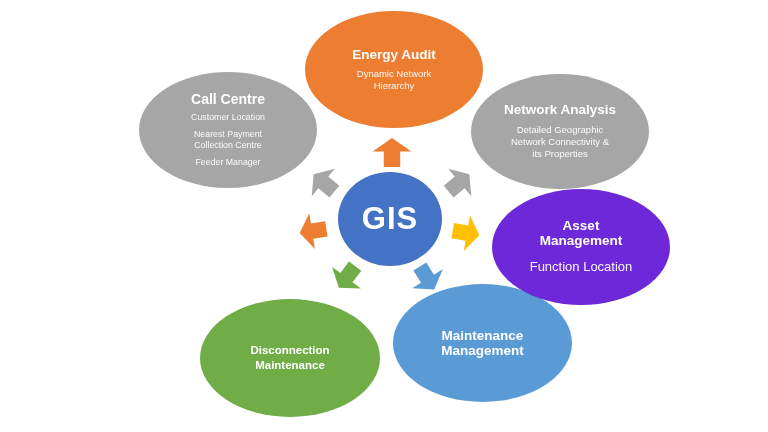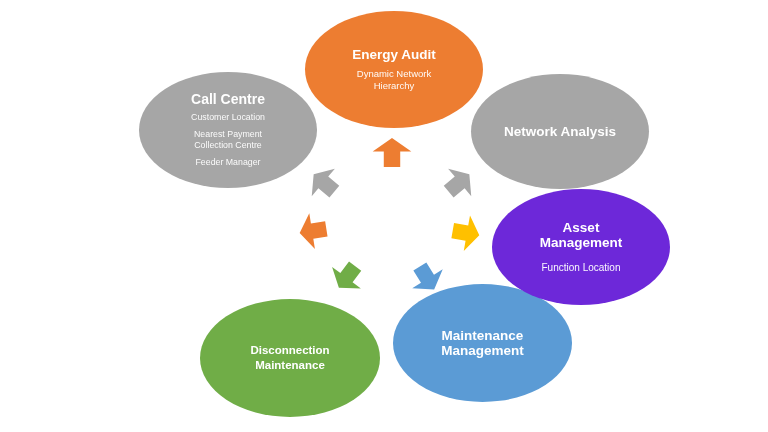--- a/index.html
+++ b/index.html
@@ -19,21 +19,21 @@
 
   .n0{left:305px;top:11px;width:178px;height:117px;z-index:3;}           
   .n1{left:139px;top:72px;width:178px;height:116px;z-index:2;}           
   .n1 .b-title{font-size:14px;}
   .n1 .b-item{font-size:8.8px;margin-top:5px;}
   .n2{left:471px;top:74px;width:178px;height:115px;z-index:2;}           
   .n3{left:104px;top:190px;width:178px;height:117px;z-index:2;}          
   .n3 .b-title{font-size:16.5px;}
   .n3 .b-item{margin-top:9px;letter-spacing:.4px;}
   .n4{left:492px;top:189px;width:178px;height:116px;z-index:2;}          
-  .n4 .b-item{font-size:10px;margin-top:11px;}
+  .n4 .b-item{font-size:13px;margin-top:11px;}
   .n5{left:200px;top:299px;width:180px;height:118px;z-index:1;}          
   .n6{left:393px;top:284px;width:179px;height:118px;z-index:1;}          
 
   
   .hub{position:absolute;left:338px;top:172px;width:104px;height:94px;border-radius:50%;
        display:flex;align-items:center;justify-content:center;z-index:5;}
   .hub-label{color:#ffffff;font-weight:bold;font-size:31px;letter-spacing:1px;}
 
   
   .arrow{position:absolute;z-index:4;overflow:visible;}
@@ -59,39 +59,45 @@
   <div class="bubble n1" style="background-color: rgb(166, 166, 166);">
     <div class="b-title">Call Centre</div>
     <div class="b-item">Customer Location</div>
     <div class="b-item">Nearest Payment
 Collection Centre</div>
     <div class="b-item">Feeder Manager</div>
   </div>
 
   <div class="bubble n2" style="background-color: rgb(166, 166, 166);">
     <div class="b-title">Network Analysis</div>
+    <div class="b-item">Detailed Geographic
+Network Connectivity &amp;
+its Properties</div>
   </div>
 
 
   <div class="bubble n4" style="background-color: #6d28d9;">
     <div class="b-title">Asset
 Management</div>
     <div class="b-item">Function Location</div>
   </div>
 
   <div class="bubble n5" style="background-color: rgb(112, 173, 71);">
     <div class="b-item big">Disconnection</div>
     <div class="b-item big">Maintenance</div>
   </div>
 
   <div class="bubble n6" style="background-color: rgb(91, 155, 213);">
     <div class="b-title">Maintenance
 Management</div>
   </div>
 
+  <div class="hub" style="background-color: rgb(68, 114, 196);">
+    <span class="hub-label">GIS</span>
+  </div>
 
   <svg class="arrow a0" viewBox="0 0 40 30">
     <polygon points="20,0 40,14 28.5,14 28.5,30 11.5,30 11.5,14 0,14" fill="#ED7D31"></polygon>
   </svg>
   <svg class="arrow a1" viewBox="0 0 40 30">
     <polygon points="20,0 40,14 28.5,14 28.5,30 11.5,30 11.5,14 0,14" fill="#A6A6A6"></polygon>
   </svg>
   <svg class="arrow a2" viewBox="0 0 40 30">
     <polygon points="20,0 40,14 28.5,14 28.5,30 11.5,30 11.5,14 0,14" fill="#A6A6A6"></polygon>
   </svg>

